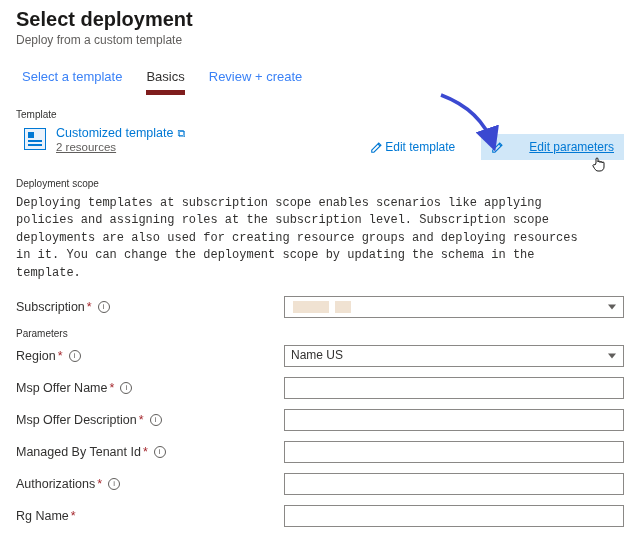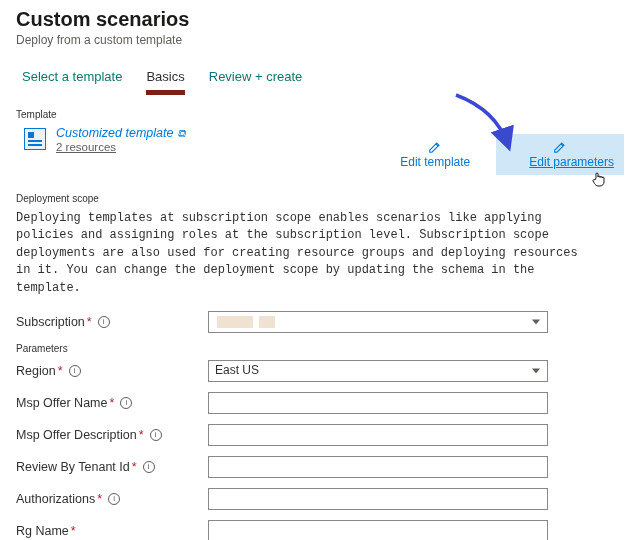--- a/index.html
+++ b/index.html
@@ -27,21 +27,21 @@
   .tabs {
     display: flex;
     gap: 24px;
     padding: 0 6px;
     border-bottom: none;
     margin-bottom: 14px;
   }
   .tab {
     font-size: 13px;
     padding: 4px 0 6px 0;
-    color: #0f766e;
+    color: #3b82f6;
     cursor: pointer;
     border-bottom: 3px solid transparent;
   }
   .tab.active {
     border-bottom: 5px solid #7f1d1d;
     font-weight: 400;
     color: #323130;
   }
   
   .section-h {
@@ -85,42 +85,41 @@
     border-top: 2px solid #0078d4;
     border-bottom: 2px solid #0078d4;
   }
   .template-link {
     color: #0078d4;
     text-decoration: none;
     font-size: 12.5px;
     display: inline-flex;
     align-items: center;
     gap: 4px;
-    font-style: italic;
   }
   .ext-icon {
     font-size: 11px;
   }
   .template-sub {
     font-size: 11.5px;
     color: #605e5c;
     margin-top: 1px;
     text-decoration: underline;
   }
   
   .edit-group {
     display: flex;
     gap: 16px;
     align-items: flex-end;
     position: relative;
     padding-top: 8px;
   }
   .edit-btn {
     display: flex;
-    flex-direction: column;
+    flex-direction: row;
     align-items: center;
     font-size: 12px;
     color: #0078d4;
     cursor: pointer;
     padding: 6px 10px;
     gap: 1px;
     position: relative;
   }
   .edit-btn.highlight {
     background: #d0e7f8;
@@ -151,20 +150,21 @@
     line-height: 1.45;
     margin: 4px 0 14px 0;
     max-width: 570px;
     font-family: Liberation Mono, monospace;
   }
   
   .form-row {
     display: flex;
     align-items: center;
     margin-bottom: 10px;
+    justify-content: space-between;
   }
   .form-label {
     flex: 0 0 192px;
     font-size: 12.5px;
     color: #323130;
     display: flex;
     align-items: center;
     gap: 2px;
   }
   .req { color: #a4262c; }
@@ -228,21 +228,21 @@
   .redact {
     height: 12px;
     background: #f0e2d2;
   }
   .redact.a { width: 36px; }
   .redact.b { width: 16px; }
 </style>
 </head>
 <body>
 
-<h1>Custom scenarios</h1>
+<h1>Select deployment</h1>
 <div class="subtitle">Deploy from a custom template</div>
 
 <div class="tabs">
   <div class="tab">Select a template</div>
   <div class="tab active">Basics</div>
   <div class="tab">Review + create</div>
 </div>
 
 <div class="section-h">Template</div>
 
@@ -313,21 +313,21 @@
 
 <div class="form-row">
   <div class="form-label">
     <span>Region</span>
     <span class="req">*</span>
     <span class="info">i</span>
   </div>
   <div class="form-control">
     <div class="select-wrap">
       <div class="select-box">
-        <span>East US</span>
+        <span>Name US</span>
       </div>
     </div>
   </div>
 </div>
 
 <div class="form-row">
   <div class="form-label">
     <span>Msp Offer Name</span>
     <span class="req">*</span>
     <span class="info">i</span>
@@ -343,21 +343,21 @@
     <span class="req">*</span>
     <span class="info">i</span>
   </div>
   <div class="form-control">
     <input class="form-input" type="text" value="" style="">
   </div>
 </div>
 
 <div class="form-row">
   <div class="form-label">
-    <span>Review By Tenant Id</span>
+    <span>Managed By Tenant Id</span>
     <span class="req">*</span>
     <span class="info">i</span>
   </div>
   <div class="form-control">
     <input class="form-input" type="text" value="" style="">
   </div>
 </div>
 
 <div class="form-row">
   <div class="form-label">

